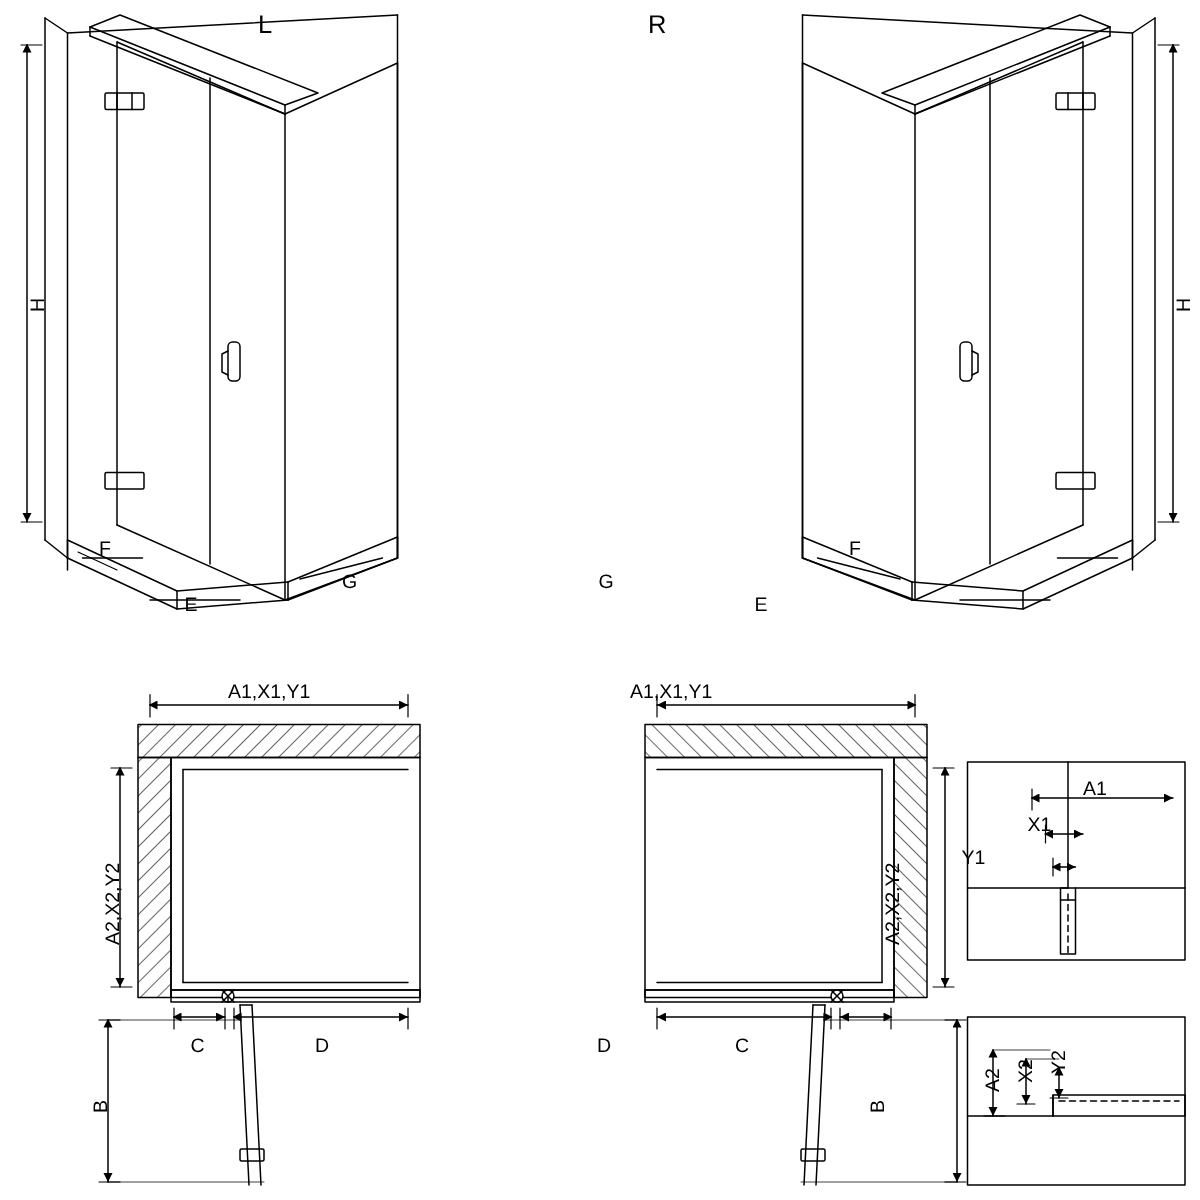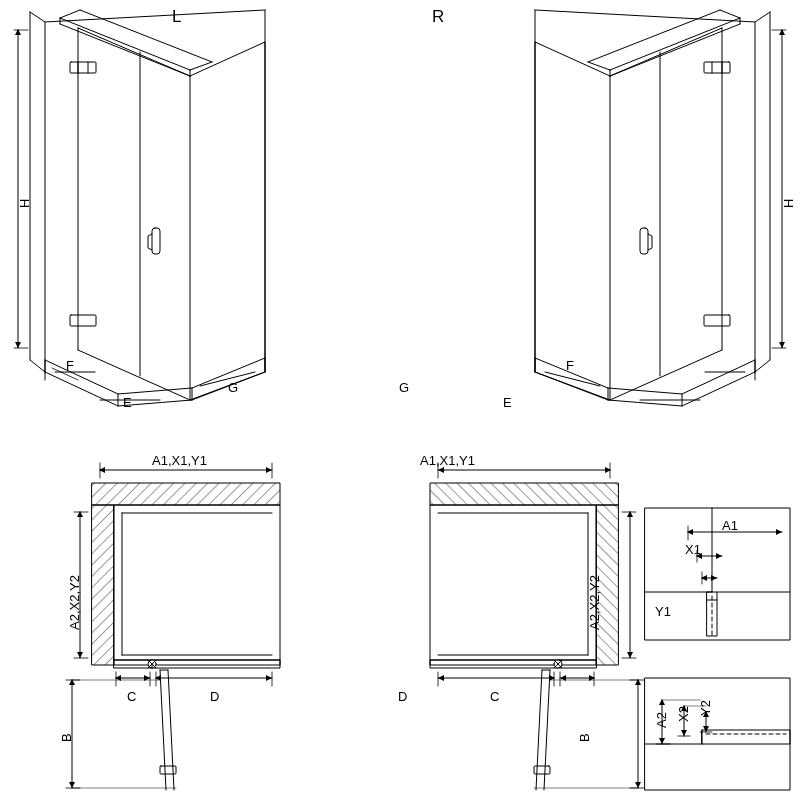--- a/index.html
+++ b/index.html
@@ -284,19 +284,19 @@
   <div class="lbl rot" style="left:60px; top:742px;">B</div>
 
   <div class="lbl" style="left:420px; top:454px;">A1,X1,Y1</div>
   <div class="lbl rot" style="left:588px; top:630px;">A2,X2,Y2</div>
   <div class="lbl" style="left:398px; top:690px;">D</div>
   <div class="lbl" style="left:490px; top:690px;">C</div>
   <div class="lbl rot" style="left:578px; top:742px;">B</div>
 
   <div class="lbl" style="left:694px; top:519px;margin-left:28px;">A1</div>
   <div class="lbl" style="left:685px; top:543px;text-align:center;">X1</div>
-  <div class="lbl" style="left:655px; top:565px;margin-top:40px;">Y1</div>
+  <div class="lbl" style="left:641px; top:565px;">Y1</div>
 
   <div class="lbl rot" style="left:655px; top:728px;">A2</div>
   <div class="lbl rot" style="left:677px; top:722px;">X2</div>
   <div class="lbl rot" style="left:699px; top:716px;">Y2</div>
 
 </div>
 
 </body></html>

